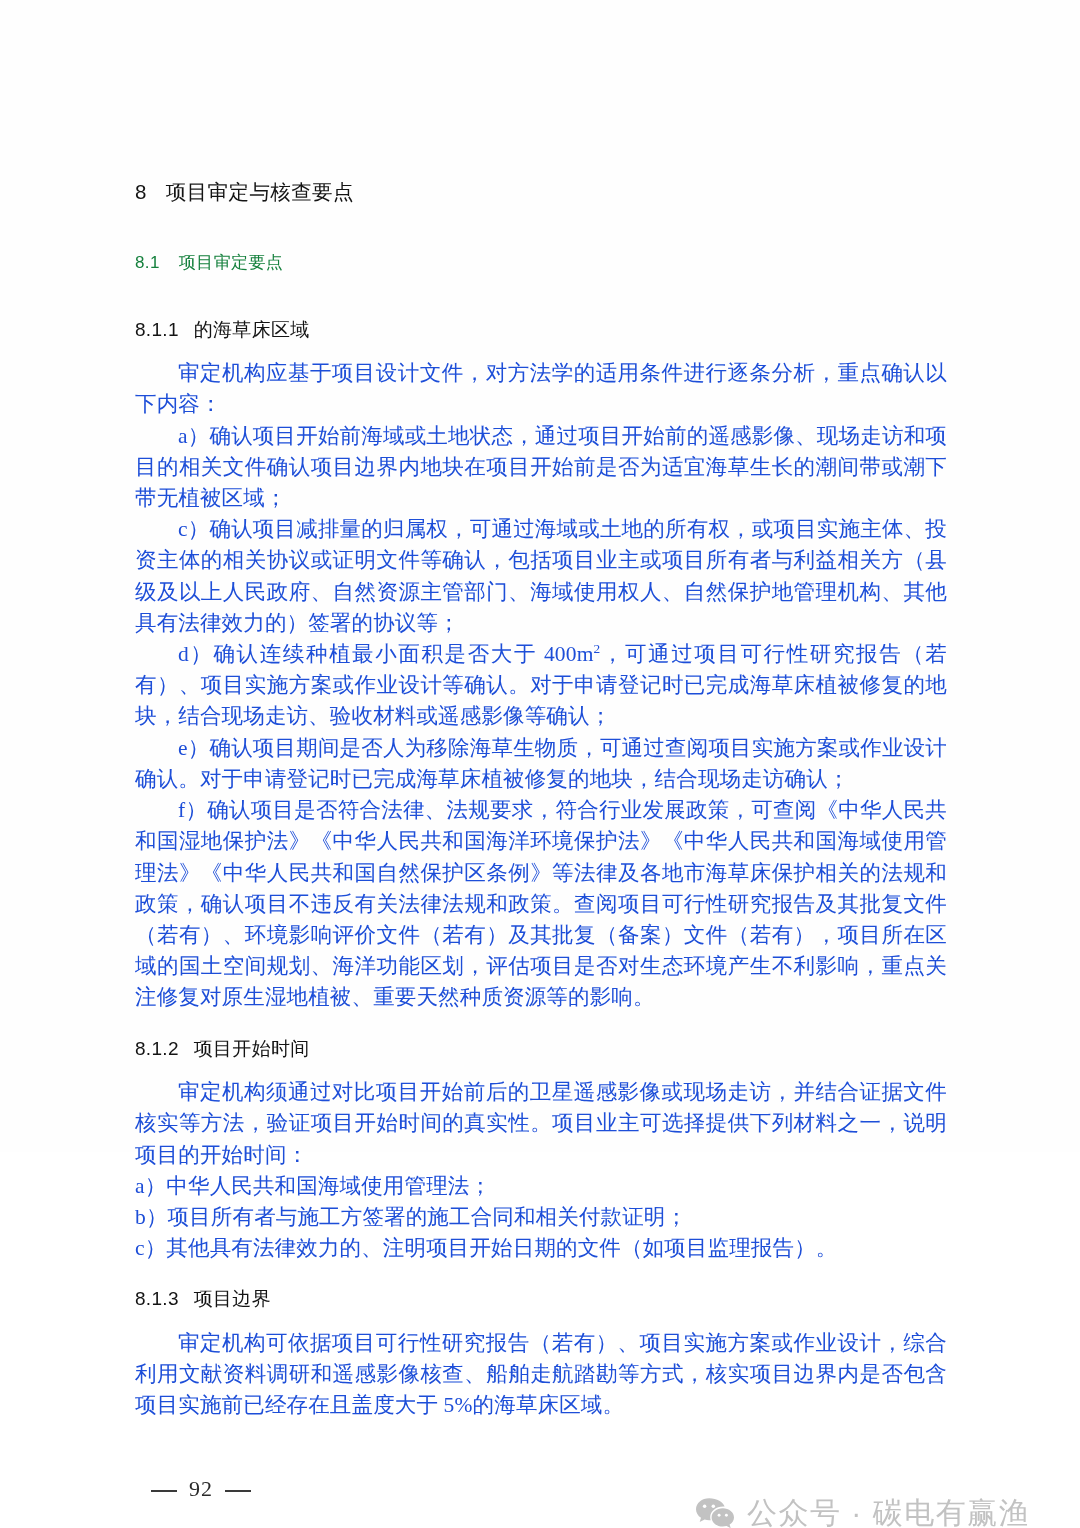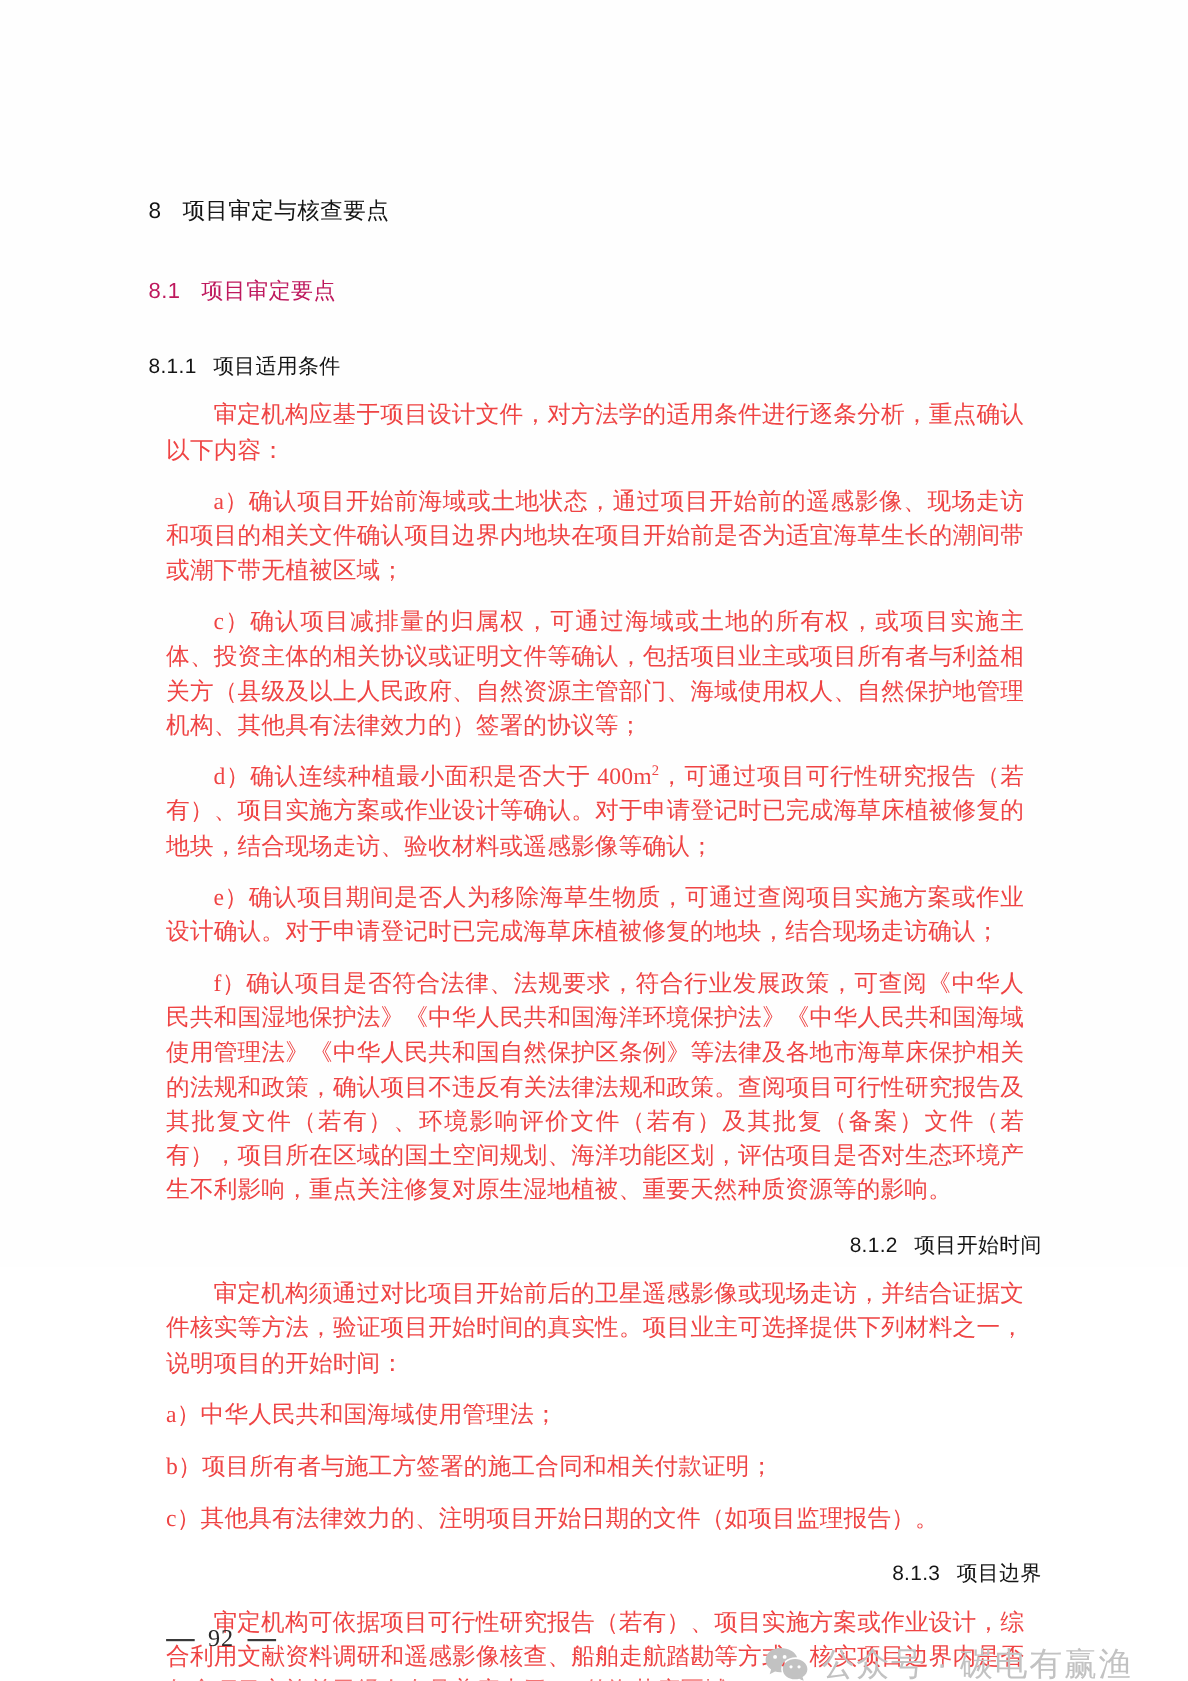--- a/index.html
+++ b/index.html
@@ -38,50 +38,50 @@
     font-family: "Liberation Sans", "DejaVu Sans", sans-serif;
     font-size: 20.5px;
     font-weight: 400;
     letter-spacing: 0.4px;
     color: #141414;
     margin: 0 0 46px 0;
     line-height: 1.35;
   }
   .h2 {
     font-family: "Liberation Sans", "DejaVu Sans", sans-serif;
-    font-size: 20px;
+    font-size: 17px;
     font-weight: 400;
     letter-spacing: 0.4px;
-    color: #be185d;
+    color: #15803d;
     margin: 0 0 42px 0;
     line-height: 1.35;
   }
   .h3 {
     font-family: "Liberation Sans", "DejaVu Sans", sans-serif;
     font-size: 19px;
     font-weight: 400;
     letter-spacing: 0.3px;
     color: #141414;
     margin: 0 0 16px 0;
     line-height: 1.35;
   }
-  .h3.spaced-top { margin-top: 22px; text-align: right; }
+  .h3.spaced-top { margin-top: 22px; }
 
   .num-gap { display: inline-block; width: 15px; }
   .num-gap-lg { display: inline-block; width: 19px; }
 
   
   .p {
     font-size: 21.5px;
     line-height: 31.2px;
-    margin: 16px;
+    margin: 0;
     text-align: justify;
     text-justify: inter-ideograph;
     letter-spacing: 0.15px;
-    color: #ef4444;
+    color: #1d4ed8;
   }
   .p.ind { text-indent: 43px; }
   .p.noind { text-indent: 0; }
 
   sup {
     font-size: 0.62em;
     vertical-align: super;
     line-height: 0;
   }
 
@@ -133,21 +133,21 @@
 <body>
 
 <div class="page">
 
   <div class="content">
 
     <div class="h1"><span>8</span><span class="num-gap-lg"></span><span>项目审定与核查要点</span></div>
 
     <div class="h2"><span>8.1</span><span class="num-gap-lg"></span><span>项目审定要点</span></div>
 
-    <div class="h3"><span>8.1.1</span><span class="num-gap"></span><span>项目适用条件</span></div>
+    <div class="h3"><span>8.1.1</span><span class="num-gap"></span><span>的海草床区域</span></div>
 
     <p class="p ind">审定机构应基于项目设计文件，对方法学的适用条件进行逐条分析，重点确认以下内容：</p>
     <p class="p ind">a）确认项目开始前海域或土地状态，通过项目开始前的遥感影像、现场走访和项目的相关文件确认项目边界内地块在项目开始前是否为适宜海草生长的潮间带或潮下带无植被区域；</p>
     <p class="p ind">c）确认项目减排量的归属权，可通过海域或土地的所有权，或项目实施主体、投资主体的相关协议或证明文件等确认，包括项目业主或项目所有者与利益相关方（县级及以上人民政府、自然资源主管部门、海域使用权人、自然保护地管理机构、其他具有法律效力的）签署的协议等；</p>
     <p class="p ind"><span>d）确认连续种植最小面积是否大于 400m</span><sup>2</sup><span>，可通过项目可行性研究报告（若有）、项目实施方案或作业设计等确认。对于申请登记时已完成海草床植被修复的地块，结合现场走访、验收材料或遥感影像等确认；</span></p>
     <p class="p ind">e）确认项目期间是否人为移除海草生物质，可通过查阅项目实施方案或作业设计确认。对于申请登记时已完成海草床植被修复的地块，结合现场走访确认；</p>
     <p class="p ind">f）确认项目是否符合法律、法规要求，符合行业发展政策，可查阅《中华人民共和国湿地保护法》《中华人民共和国海洋环境保护法》《中华人民共和国海域使用管理法》《中华人民共和国自然保护区条例》等法律及各地市海草床保护相关的法规和政策，确认项目不违反有关法律法规和政策。查阅项目可行性研究报告及其批复文件（若有）、环境影响评价文件（若有）及其批复（备案）文件（若有），项目所在区域的国土空间规划、海洋功能区划，评估项目是否对生态环境产生不利影响，重点关注修复对原生湿地植被、重要天然种质资源等的影响。</p>
 
     <div class="h3 spaced-top"><span>8.1.2</span><span class="num-gap"></span><span>项目开始时间</span></div>
 

